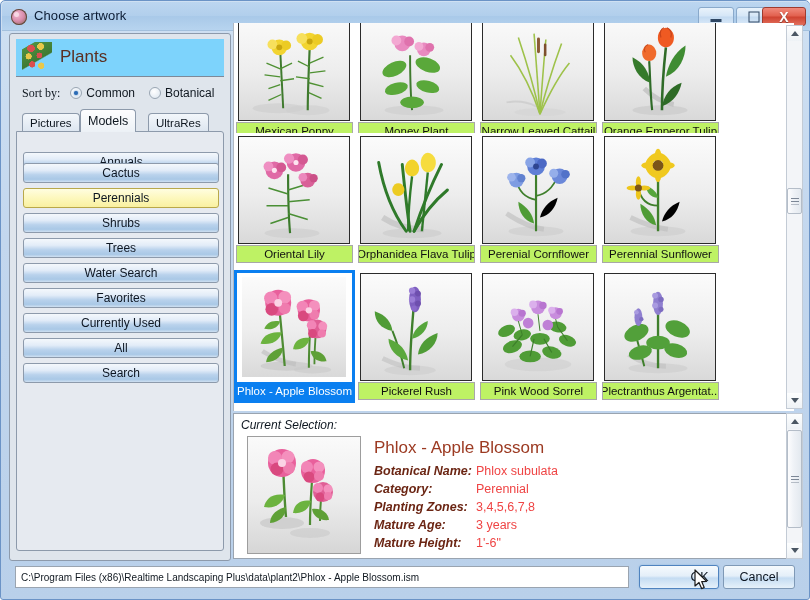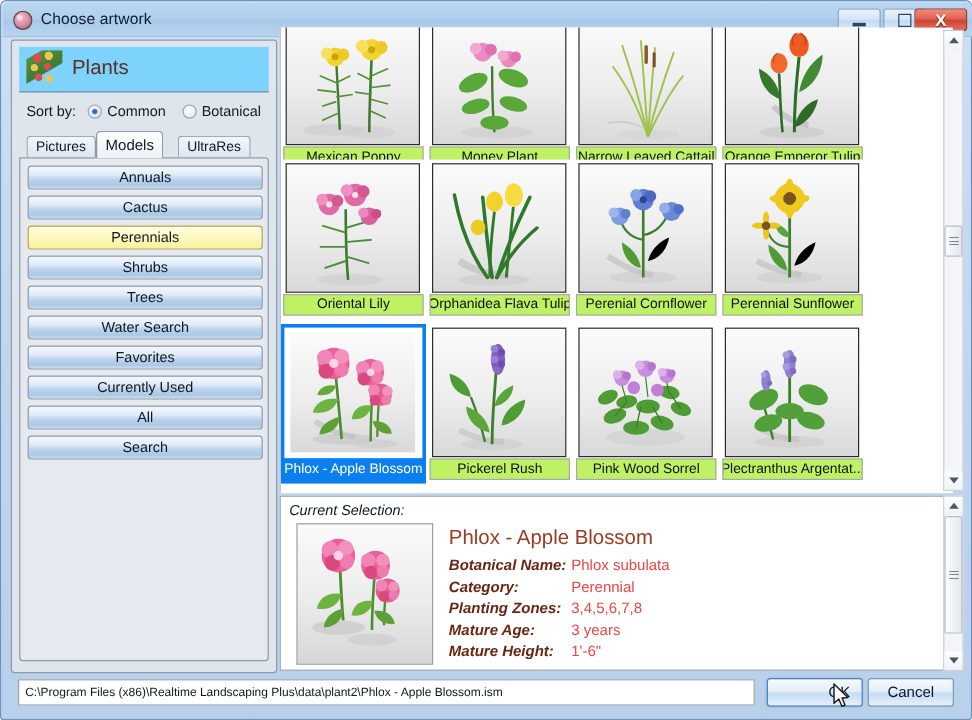--- a/index.html
+++ b/index.html
@@ -131,21 +131,21 @@
     background: radial-gradient(circle at 40% 35%, #ffffff 0%, #e5ecf3 70%, #cbd6e0 100%);
     position: relative;
   }
   .radio.checked .dot::after {
     content: "";
     position: absolute; left: 3px; top: 3px;
     width: 4px; height: 4px; border-radius: 50%;
     background: #2a6bb5;
     box-shadow: 0 0 2px #2a6bb5;
   }
-  #sortby-label { margin-right: 4px; }
+  #sortby-label { margin-right: 4px; font-family: Liberation Serif, serif; }
 
   
   #tabs {
     position: absolute; left: 12px; top: 75px;
     width: 200px; height: 22px;
   }
   .tab {
     position: absolute; top: 4px; height: 18px;
     box-sizing: border-box;
     border: 1px solid #8d9aab;
@@ -385,21 +385,21 @@
       </div>
       <div class="tab active" id="tab-1">
         <span>Models</span>
       </div>
       <div class="tab" id="tab-2">
         <span>UltraRes</span>
       </div>
     </div>
 
     <div id="tabpanel">
-        <div class="catbtn" style="top: 6px;">
+        <div class="catbtn" style="top: 20px;">
           <span>Annuals</span>
         </div>
         <div class="catbtn" style="top: 31px;">
           <span>Cactus</span>
         </div>
         <div class="catbtn selected" style="top: 56px;">
           <span>Perennials</span>
         </div>
         <div class="catbtn" style="top: 81px;">
           <span>Shrubs</span>

